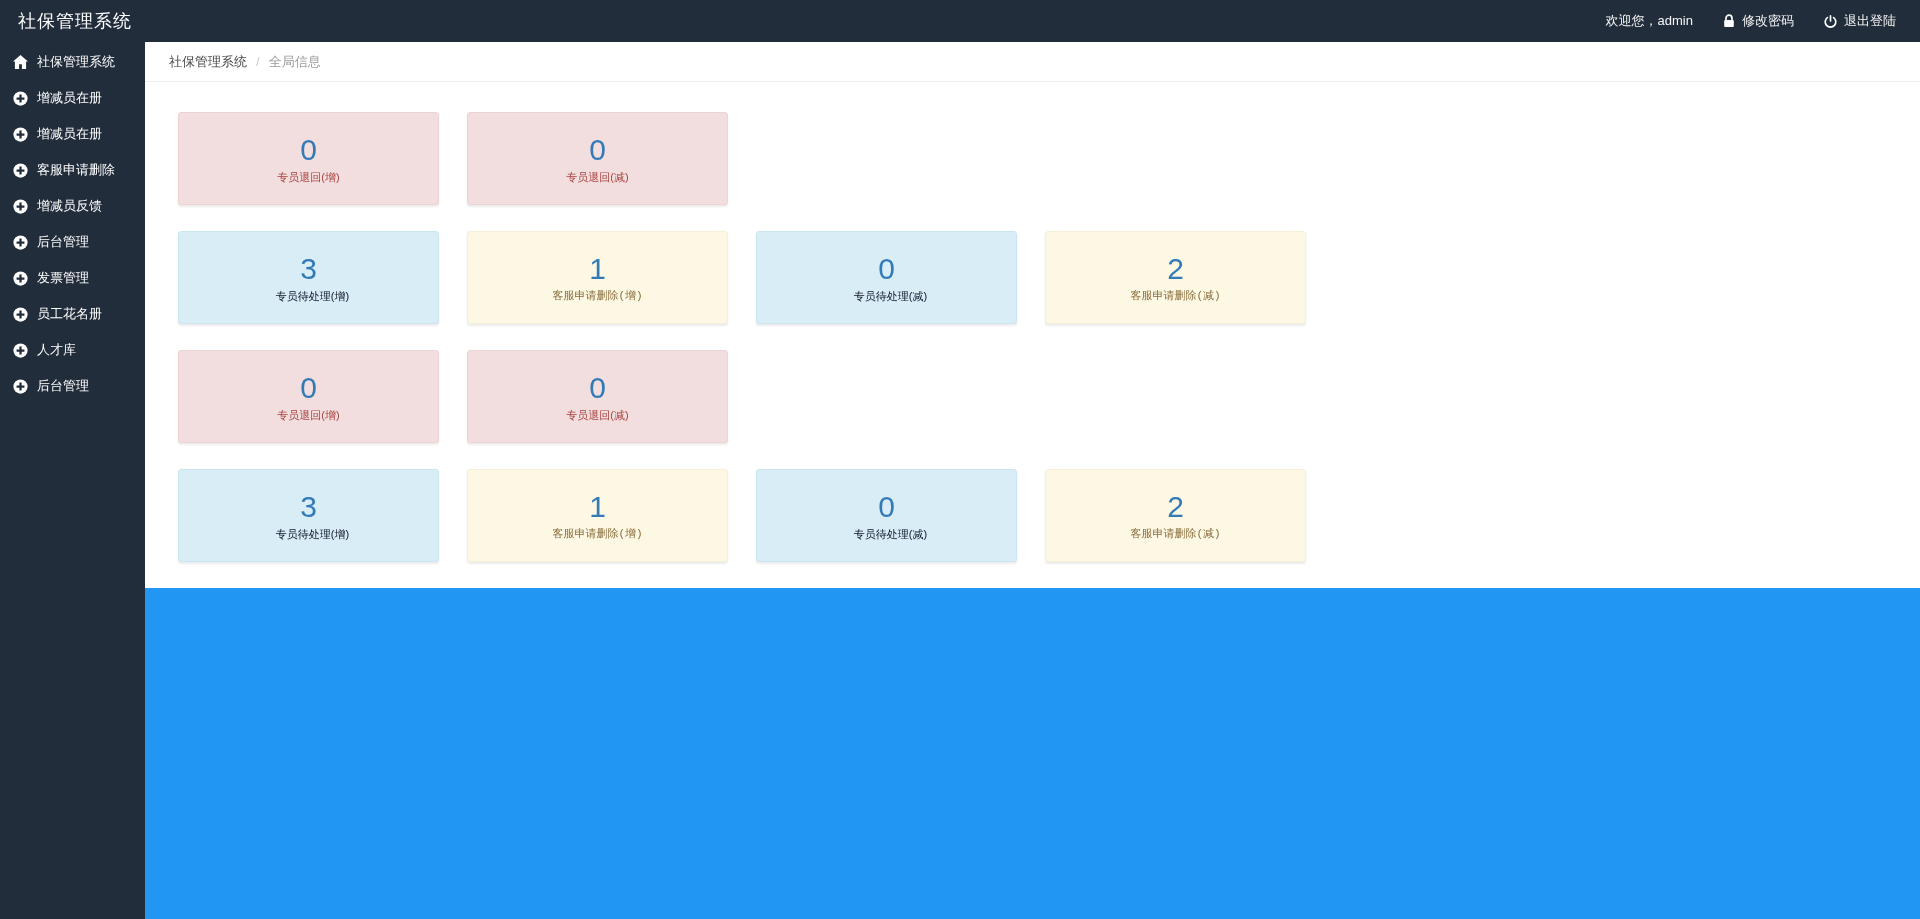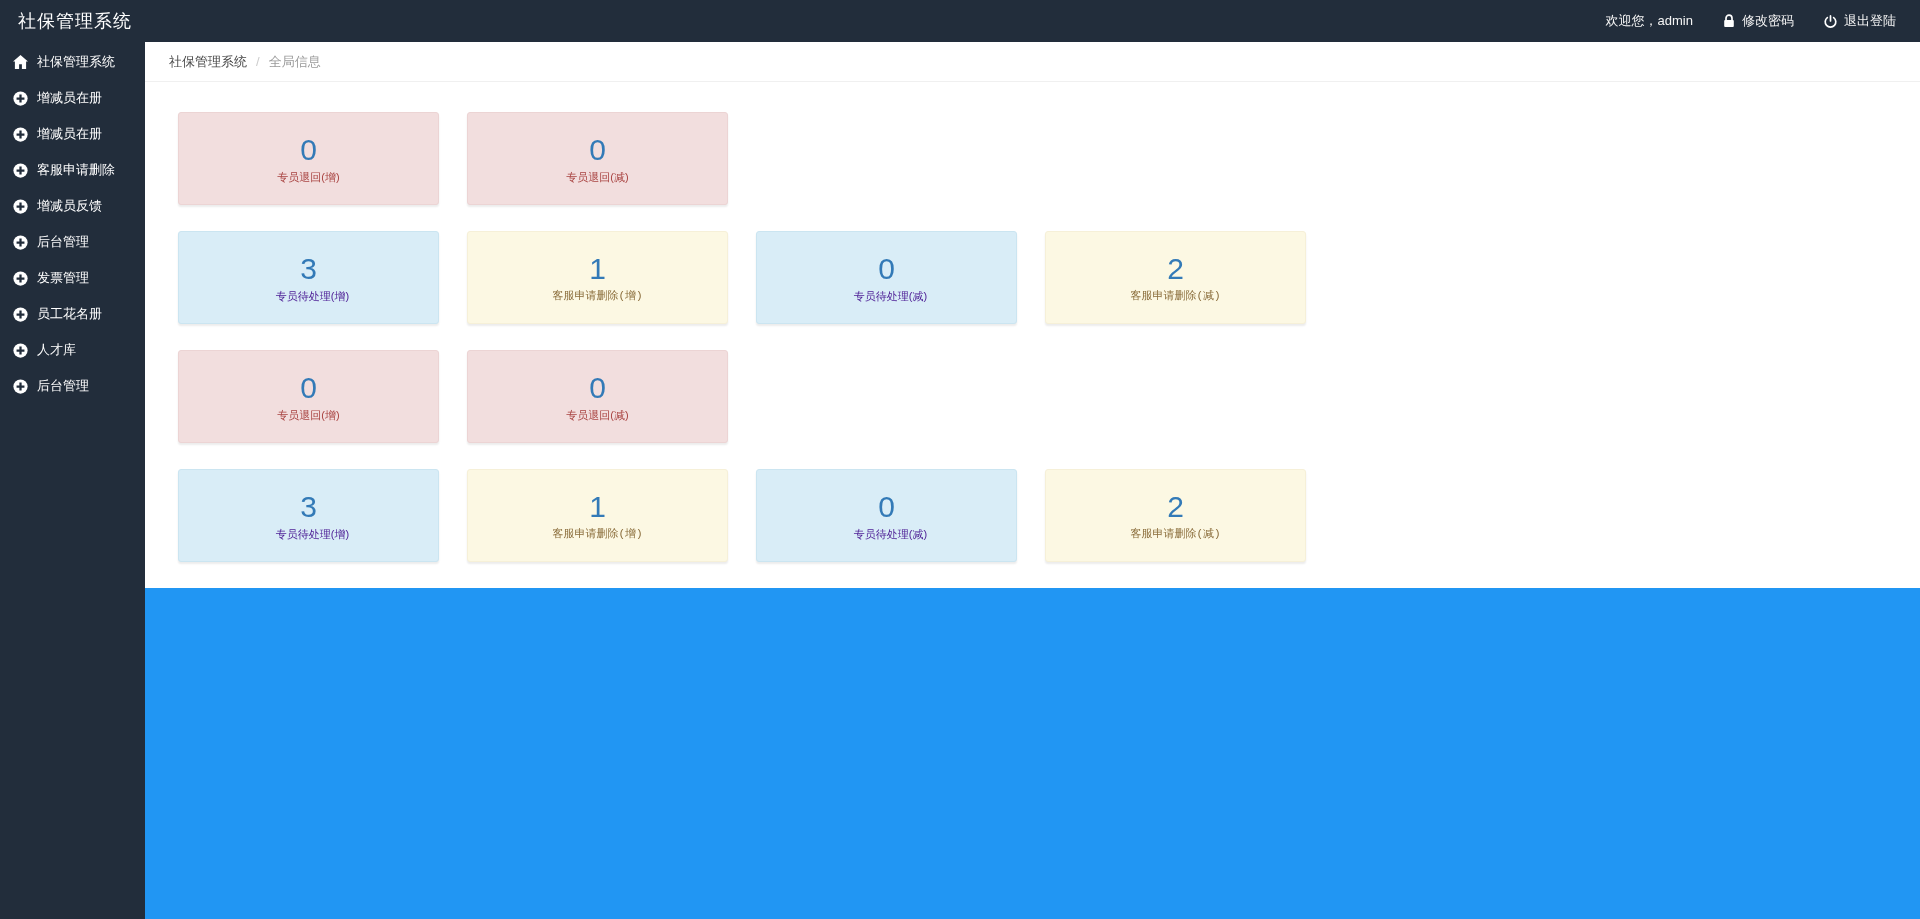--- a/index.html
+++ b/index.html
@@ -59,21 +59,21 @@
     display:flex; flex-direction:column; align-items:center; justify-content:center;
     gap:7px; cursor:pointer;
     box-shadow:0 2px 2px rgba(0,0,0,0.08);
   }
   .stat-value { font-size:30px; line-height:1; color:#337ab7; }
   .stat-label { font-size:11px; line-height:1; }
 
   .card-danger  { background:#f2dede; border-color:#ecd4d4; }
   .card-danger  .stat-label { color:#a94442; }
   .card-info    { background:#d9edf7; border-color:#cbe5f1; }
-  .card-info    .stat-label { color:#4c1d95;margin-left:8px; }
+  .card-info    .stat-label { color:#0f172a;margin-left:8px; }
   .card-warning { background:#fcf8e3; border-color:#f6f0d8; }
   .card-warning .stat-label { color:#8a6d3b;font-family:Liberation Mono, monospace; }
 
   .blue-panel { flex:1 1 auto; background:#2196f3; }
 </style>
 </head>
 <body>
 
 <header class="navbar">
   <div class="brand">社保管理系统</div>

